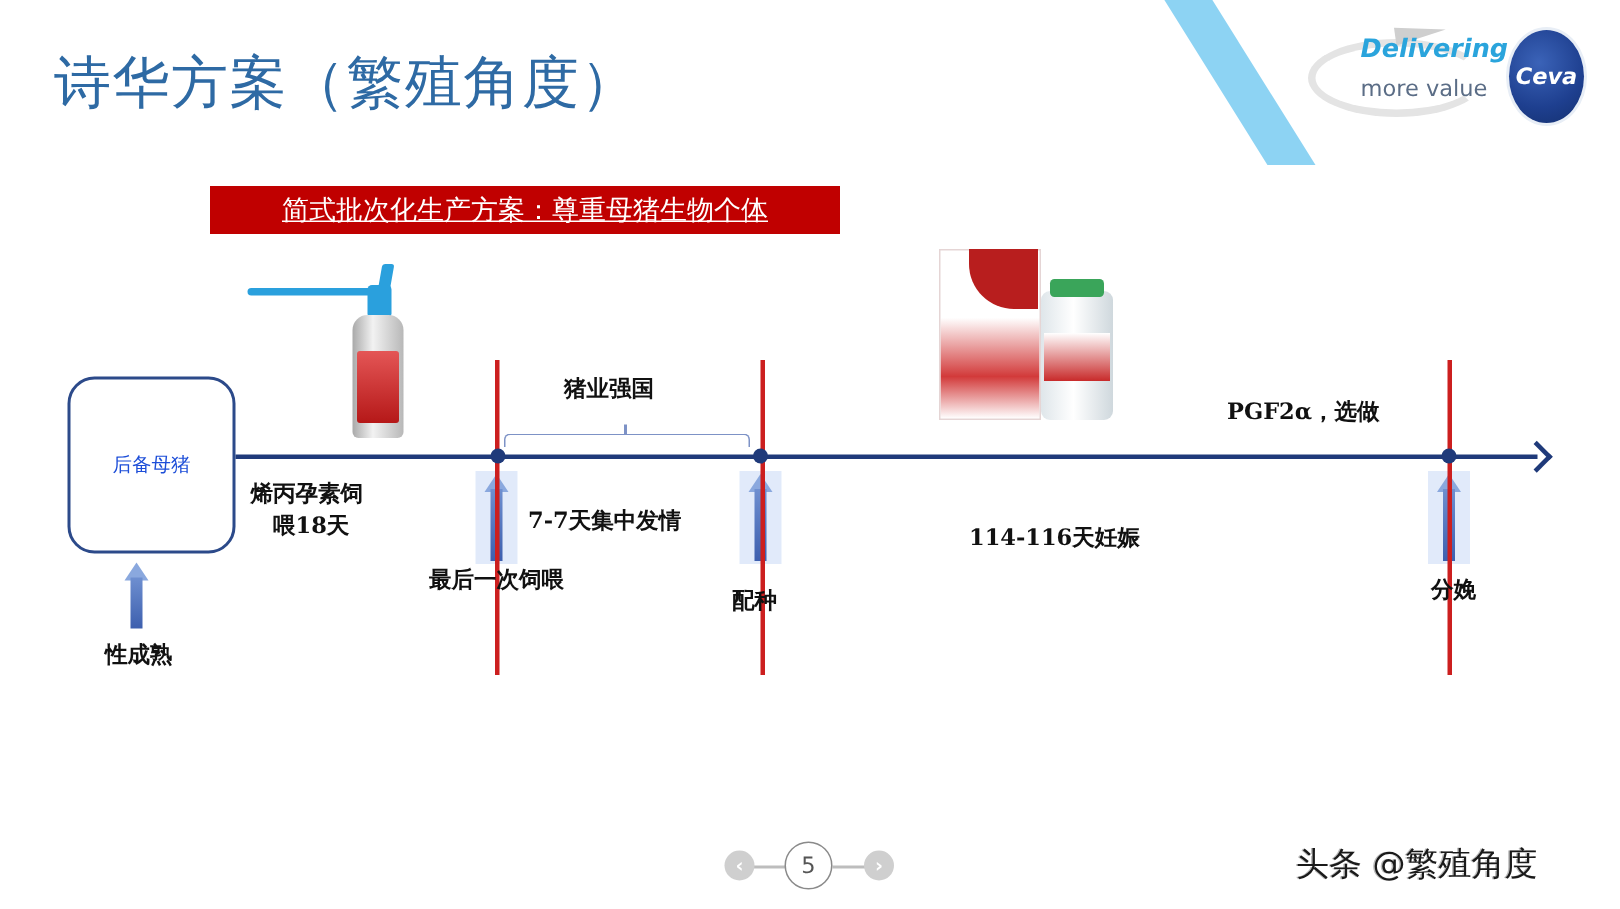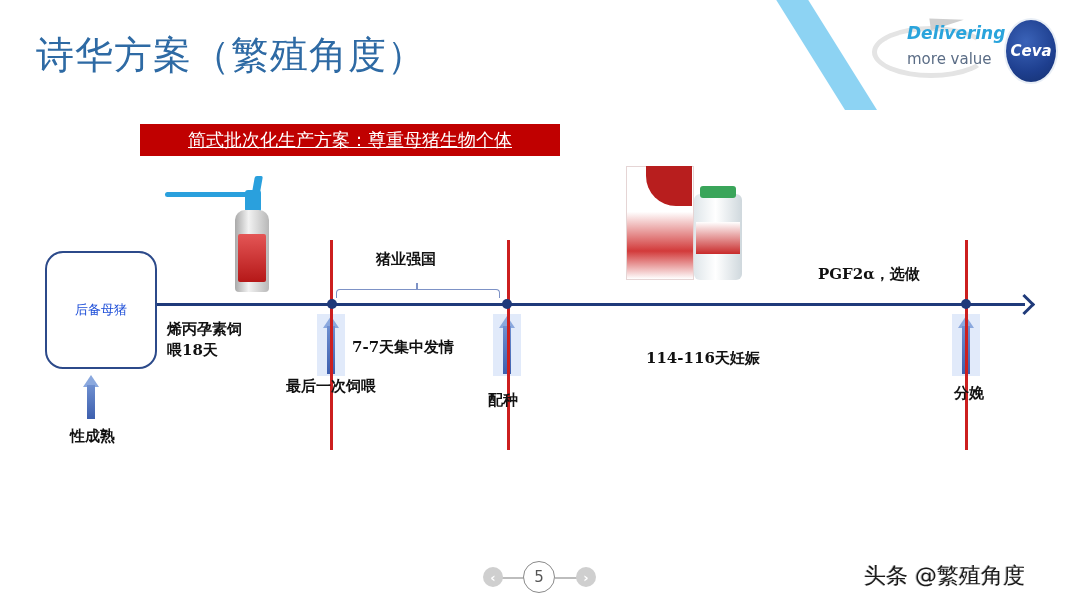--- a/index.html
+++ b/index.html
@@ -154,21 +154,21 @@
 <div class="abs box">
   <span class="box-label">后备母猪</span>
 </div>
 <div class="abs up-arrow" style="left:83px; top:375px; height:44px;">
   <div class="head"></div>
     <div class="shaft"></div>
 </div>
 <div class="abs txt" style="left:70px; top:427px;">性成熟</div>
 
 <div class="abs txt" style="left:167px; top:320px;">烯丙孕素饲</div>
-<div class="abs txt" style="left:167px; top:341px;">喂18天</div>
+<div class="abs txt" style="left:182px; top:341px;">喂18天</div>
 
 <div class="abs timeline"></div>
 <div class="abs timeline-head"></div>
 
 <div class="abs bracket"></div>
 <div class="abs bracket-tick"></div>
 <div class="abs txt" style="left:376px; top:250px;">猪业强国</div>
 
 <div class="abs up-arrow glow" style="left:323px; top:316px; height:58px;">
   <div class="head"></div>

